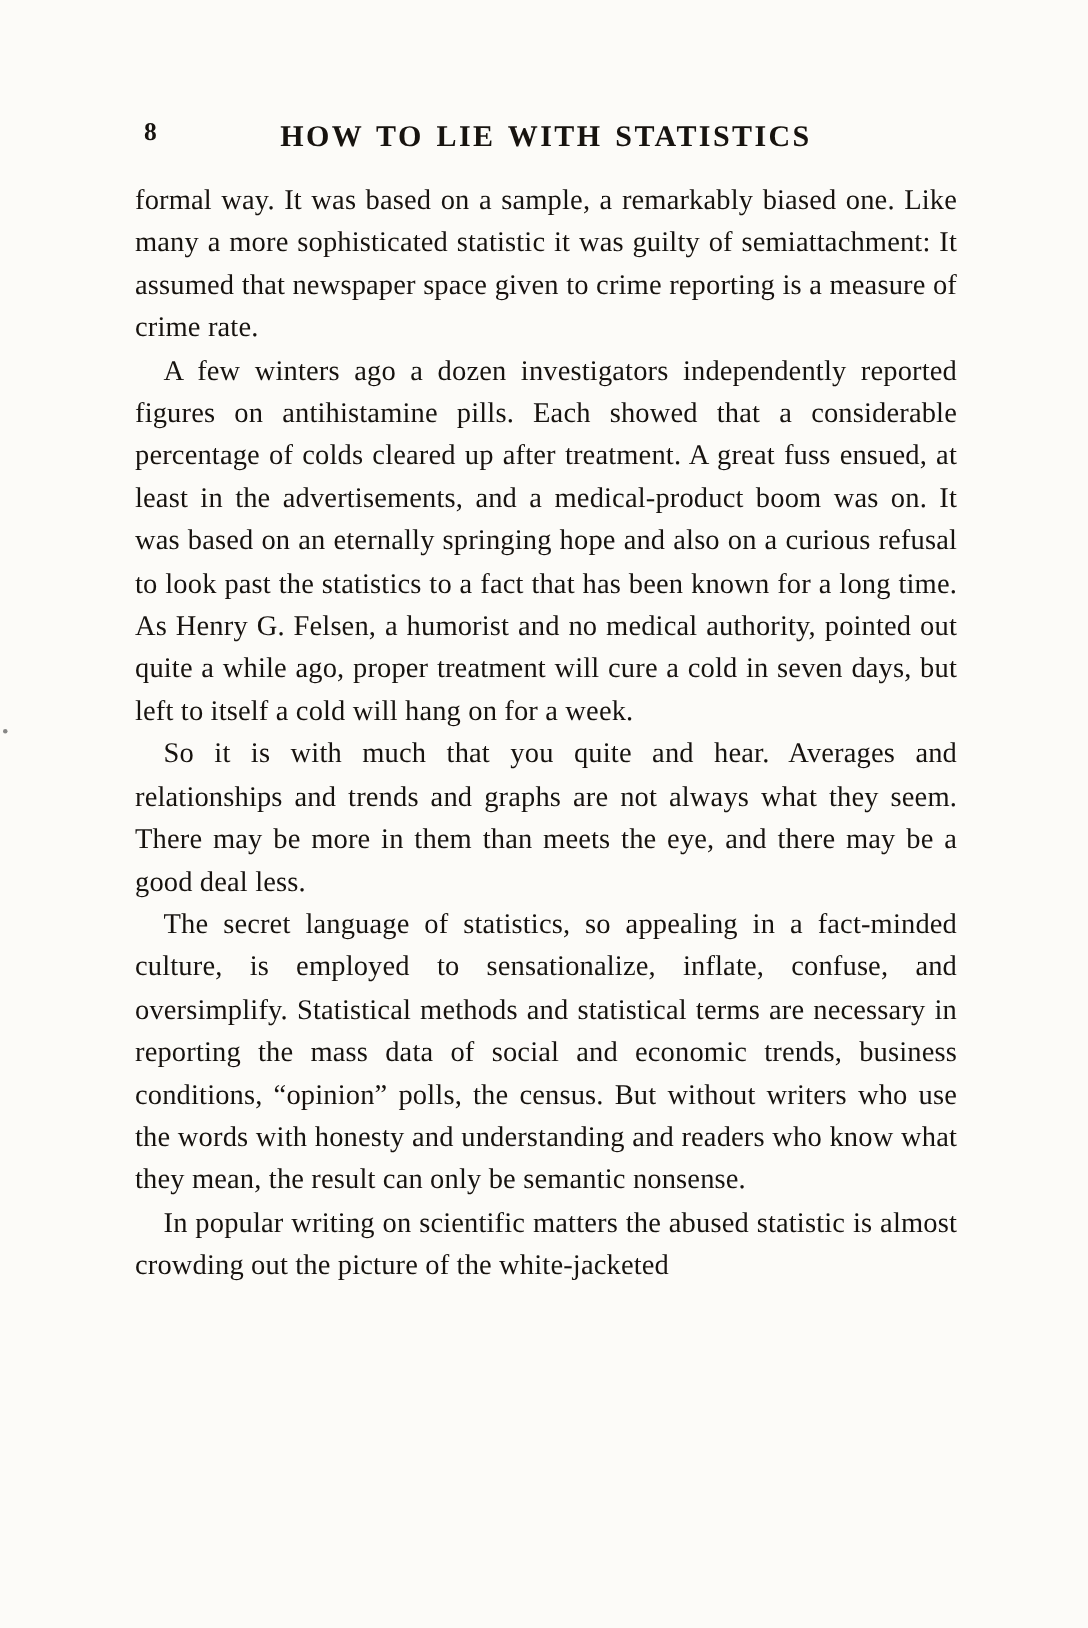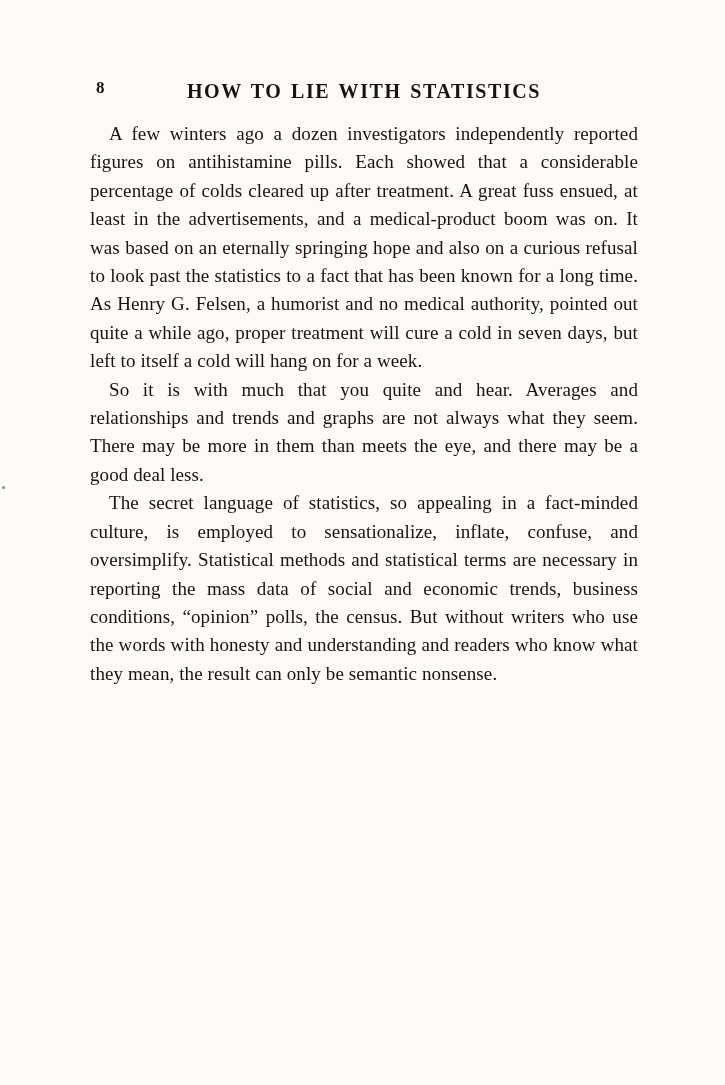--- a/index.html
+++ b/index.html
@@ -74,18 +74,20 @@
 <div class="book-page">
 
   <div class="scan-artifact"></div>
 
   <div class="running-header">
     <span class="page-number">8</span>
     <span class="head-title">HOW TO LIE WITH STATISTICS</span>
   </div>
 
   <div class="page-body">
+    <p>formal way. It was based on a sample, a remarkably biased one. Like many a more sophisticated statistic it was guilty of semiattachment: It assumed that newspaper space given to crime reporting is a measure of crime rate.</p>
     <p class="indent">A few winters ago a dozen investigators independently reported figures on antihistamine pills. Each showed that a considerable percentage of colds cleared up after treatment. A great fuss ensued, at least in the advertisements, and a medical-product boom was on. It was based on an eternally springing hope and also on a curious refusal to look past the statistics to a fact that has been known for a long time. As Henry G. Felsen, a humorist and no medical authority, pointed out quite a while ago, proper treatment will cure a cold in seven days, but left to itself a cold will hang on for a week.</p>
     <p class="indent">So it is with much that you quite and hear. Averages and relationships and trends and graphs are not always what they seem. There may be more in them than meets the eye, and there may be a good deal less.</p>
     <p class="indent">The secret language of statistics, so appealing in a fact-minded culture, is employed to sensationalize, inflate, confuse, and oversimplify. Statistical methods and statistical terms are necessary in reporting the mass data of social and economic trends, business conditions, “opinion” polls, the census. But without writers who use the words with honesty and understanding and readers who know what they mean, the result can only be semantic nonsense.</p>
+    <p class="indent">In popular writing on scientific matters the abused statistic is almost crowding out the picture of the white-jacketed</p>
   </div>
 
 </div>
 
 </body></html>

